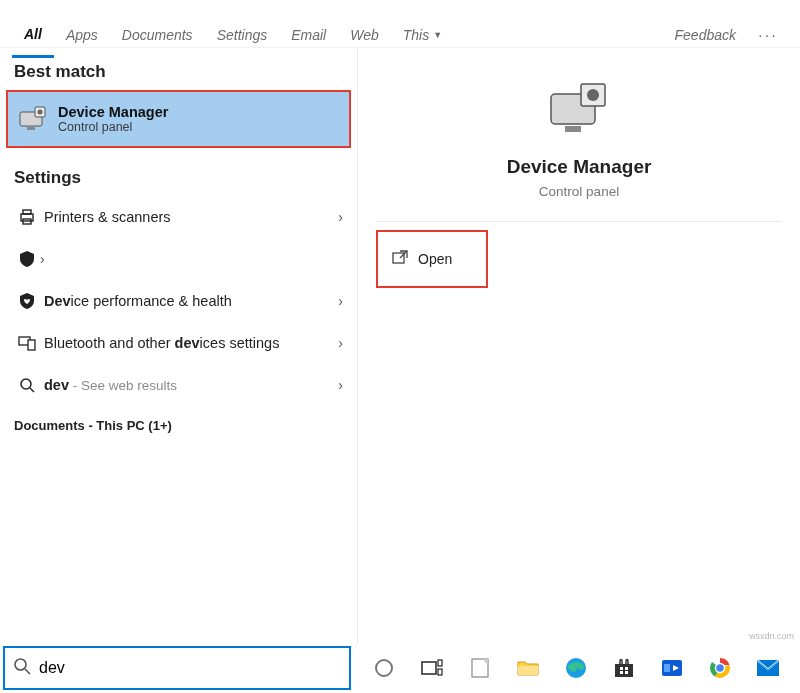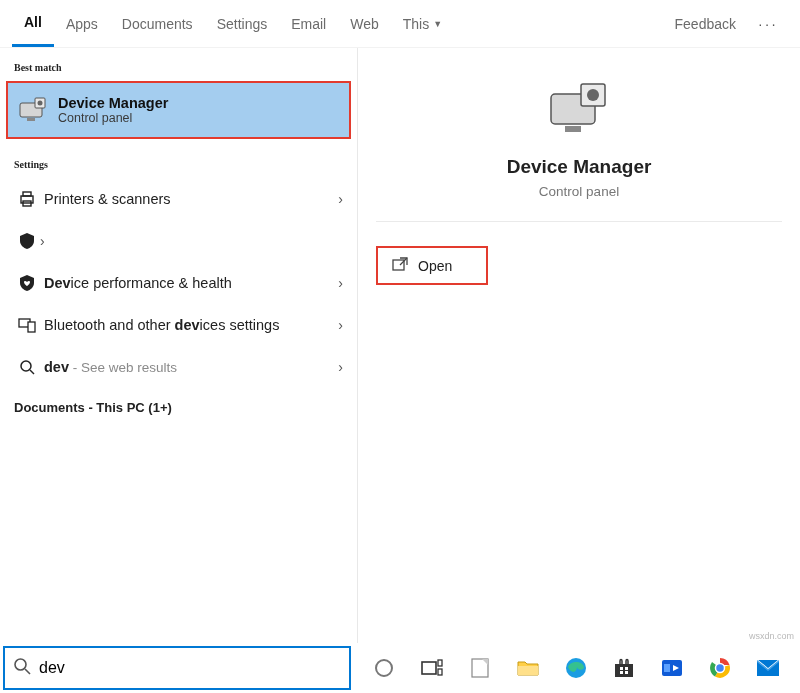--- a/index.html
+++ b/index.html
@@ -1,50 +1,50 @@
 <!DOCTYPE html>
 <html><head>
 <meta charset="utf-8">
 <style>
   * { box-sizing: border-box; margin: 0; padding: 0; font-family: "Segoe UI", Arial, sans-serif; }
   body { width: 800px; height: 693px; background: #fff; overflow: hidden; position: relative; }
 
-  .tabs { display: flex; align-items: center; height: 48px; padding: 4px 12px; border-bottom: 1px solid rgba(0,0,0,0.05); }
+  .tabs { display: flex; align-items: flex-start; height: 48px; padding: 12px 12px; border-bottom: 1px solid rgba(0,0,0,0.05); font-style: italic; }
   .tab { padding: 0 12px; height: 46px; display: flex; align-items: center; color: #6b6b6b; font-size: 14px; cursor: pointer; }
   .tab.active { color: #111; border-bottom: 3px solid #0078d4; font-weight: 600; }
   .tab .chev { margin-left: 4px; font-size: 9px; }
   .tabs-spacer { flex: 1; }
   .tab-more-dots { letter-spacing: 2px; color: #555; padding: 0 10px; }
 
   .body { display: flex; height: 595px; }
   .left { width: 358px; border-right: 1px solid #e8e8e8; overflow: hidden; }
   .right { flex: 1; }
 
-  .section-label { font-size: 10px; font-weight: 600; padding: 14px 14px 8px 14px; color: #222; font-family: Liberation Serif, serif; }
+  .section-label { font-size: 17px; font-weight: 600; padding: 14px 14px 8px 14px; color: #222; }
 
   .best-match { display: flex; align-items: center; background: #a4cdef; height: 58px; padding: 0 10px; border: 2px solid #e33b2e; margin: 0 6px 6px 6px; }
   .best-match .bm-icon { width: 30px; height: 30px; margin-right: 10px; display:flex;align-items:center;justify-content:center; }
   .bm-title { font-size: 14.5px; font-weight: 600; color: #111; }
   .bm-sub { font-size: 12.5px; color: #3a3a3a; }
 
   .row { display:flex; align-items:center; height: 42px; padding: 0 14px; cursor:pointer; }
   .row .ric { width: 26px; display:flex;justify-content:center; color:#222; }
   .row .rtxt { flex:1; font-size: 14.5px; color:#222; padding-left: 4px; }
   .row .rtxt b { font-weight:700; }
   .row .chev-r { color:#555; font-size: 14px; }
   .web-sub { color:#8a8a8a; font-size: 13.5px; }
 
   .docs-line { font-size: 13px; font-weight: 600; padding: 12px 14px; color:#222; }
 
   .preview { text-align:center; padding-top: 30px; }
   .pv-icon { width: 70px; height: 60px; margin: 0 auto 18px auto; display:flex;align-items:center;justify-content:center; }
   .pv-title { font-size: 19px; font-weight: 600; color:#222; }
   .pv-sub { font-size: 13.5px; color:#777; margin-top: 6px; }
   .pv-div { border-top: 1px solid #eaeaea; margin: 22px 18px 0 18px; }
-  .action { display:flex; align-items:center; height: 39px; padding: 0 14px; border: 2px solid #e33b2e; margin: 24px 0 0 18px; width: 112px; cursor:pointer; }
+  .action { display:flex; align-items:center; height: 58px; padding: 0 14px; border: 2px solid #e33b2e; margin: 8px 0 0 18px; width: 112px; cursor:pointer; }
   .action .aic { margin-right: 10px; color:#444; }
   .action .atxt { font-size: 14px; color:#222; }
 
   .taskbar { position:absolute; bottom:0; left:0; right:0; height:50px; display:flex; align-items:center; background:#fff; }
   .searchbox { width: 348px; height: 44px; margin: 3px 3px 3px 3px; border: 2px solid #0078d4; display:flex; align-items:center; padding: 0 8px; background:#fff; }
   .searchbox .sic { color:#555; margin-right: 8px; font-size: 16px; }
   .searchbox input { border:none; outline:none; font-size: 16px; flex:1; }
 
   .tb-icons { display:flex; align-items:center; gap: 24px; padding-left: 18px; }
   .tb-icon { width: 24px; height:24px; display:flex;align-items:center;justify-content:center; }

